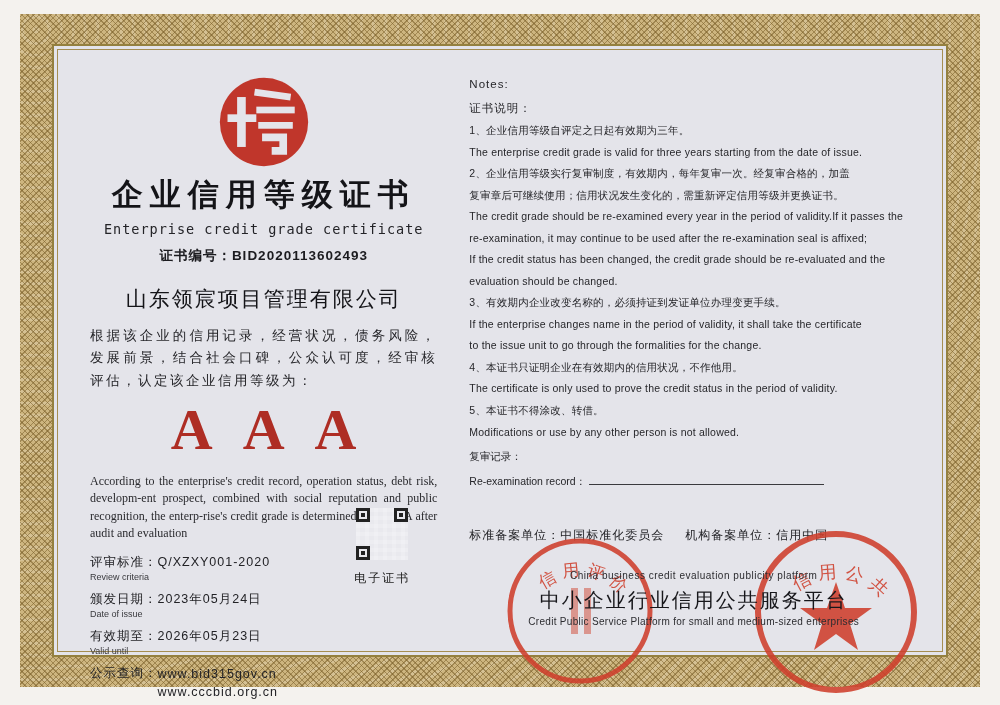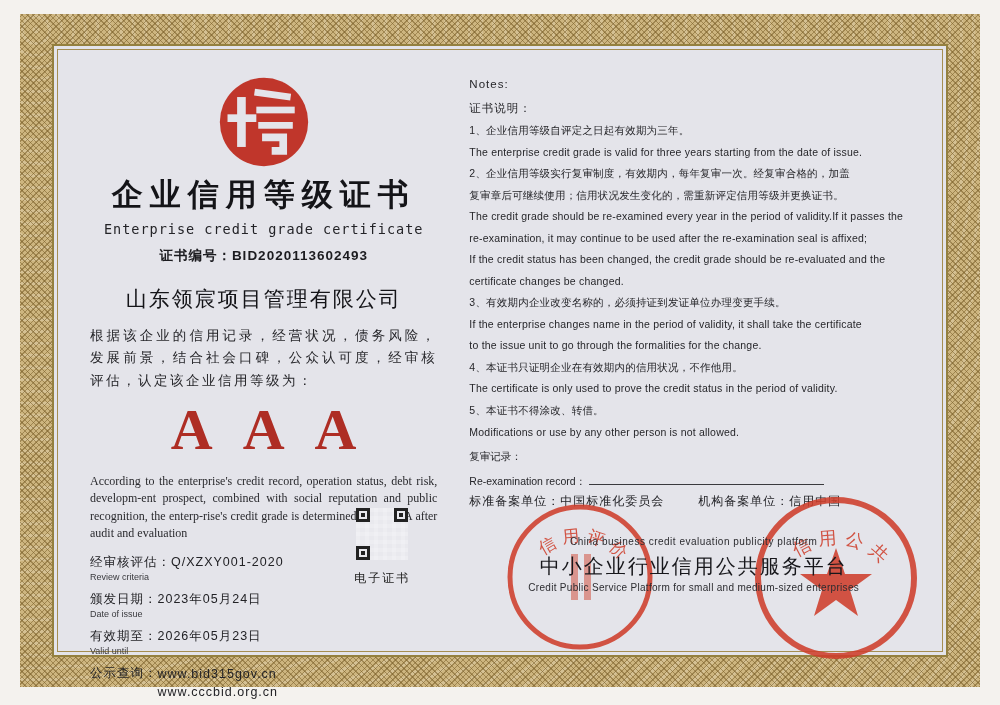--- a/index.html
+++ b/index.html
@@ -52,21 +52,21 @@
   .finder::after { content:""; position:absolute; inset:2px; background:#222; }
   .f-tl { top:0; left:0; } .f-tr { top:0; right:0; } .f-bl { bottom:0; left:0; }
   .qr-label { font-size:12px; letter-spacing:2px; margin-top:10px; color:#222; }
 
   
   .right-col { position:relative; width:56%; padding:8px 6px 0 18px; color:#26262a; }
   .notes-title { font-size:11.5px; letter-spacing:1px; line-height:2.1; }
   .note-line { font-size:10.5px; line-height:2.05; letter-spacing:.2px; }
   .record-row { font-size:10.5px; line-height:2.2; margin-top:2px; }
   .rec-underline { display:inline-block; width:235px; border-bottom:1px solid #3a3a3e; height:10px; }
-  .filing-row { display:flex; gap:34px; font-size:12px; letter-spacing:1px; margin-top:0; color:#1d1d21; white-space:nowrap; }
+  .filing-row { display:flex; gap:21px; font-size:12px; letter-spacing:1px; margin-top:34px; color:#1d1d21; white-space:nowrap; }
 
   .platform { position:relative; margin-top:26px; text-align:center; }
   .platform .zh1 { font-size:20px; letter-spacing:3px; color:#17171b; position:relative; z-index:2; white-space:nowrap; }
   .platform .en1 { font-size:10px; letter-spacing:.5px; color:#2c2c30; position:relative; z-index:2; margin-top:2px; }
   .platform .zh2 { font-size:20px; letter-spacing:2px; color:#17171b; position:relative; z-index:2; margin-top:6px; white-space:nowrap; }
   .platform .en2 { font-size:10px; letter-spacing:.3px; color:#2c2c30; position:relative; z-index:2; margin-top:2px; }
   .seal { position:absolute; z-index:1; opacity:.88; }
   .seal-left { left:36px; top:-34px; }
   .seal-right { right:-2px; top:-42px; }
 </style>
@@ -95,21 +95,21 @@
           <div class="cert-no">
             <span>证书编号：</span><span>BID2020113602493</span>
           </div>
           <div class="company">山东领宸项目管理有限公司</div>
           <div class="statement-zh">根据该企业的信用记录，经营状况，债务风险，发展前景，结合社会口碑，公众认可度，经审核评估，认定该企业信用等级为：</div>
           <div class="grade">AAA</div>
           <div class="statement-en"><span>According to the enterprise's credit record, operation status, debt risk, developm-</span><span>ent prospect, combined with social reputation and public recognition, the enterp-</span><span>rise's credit grade is determined to be AAA after audit and evaluation</span></div>
 
           <div class="fields">
             <div class="field">
-              <div class="row"><span>经审核评估：</span><span>Q/XZXY001-2020</span></div>
+              <div class="row"><span>评审标准：</span><span>Q/XZXY001-2020</span></div>
               <div class="sub">Review criteria</div>
             </div>
             <div class="field">
               <div class="row"><span>颁发日期：</span><span>2023年05月24日</span></div>
               <div class="sub">Date of issue</div>
             </div>
             <div class="field">
               <div class="row"><span>有效期至：</span><span>2026年05月23日</span></div>
               <div class="sub">Valid until</div>
             </div>
@@ -140,21 +140,21 @@
           <div class="notes-title">Notes:</div>
           <div class="notes-title">证书说明：</div>
           <div>
               <div class="note-line">1、企业信用等级自评定之日起有效期为三年。</div>
               <div class="note-line">The enterprise credit grade is valid for three years starting from the date of issue.</div>
               <div class="note-line">2、企业信用等级实行复审制度，有效期内，每年复审一次。经复审合格的，加盖</div>
               <div class="note-line">复审章后可继续使用；信用状况发生变化的，需重新评定信用等级并更换证书。</div>
               <div class="note-line">The credit grade should be re-examined every year in the period of validity.If it passes the</div>
               <div class="note-line">re-examination, it may continue to be used after the re-examination seal is affixed;</div>
               <div class="note-line">If the credit status has been changed, the credit grade should be re-evaluated and the</div>
-              <div class="note-line">certificate changes be changed.</div>
+              <div class="note-line">evaluation should be changed.</div>
               <div class="note-line">3、有效期内企业改变名称的，必须持证到发证单位办理变更手续。</div>
               <div class="note-line">If the enterprise changes name in the period of validity, it shall take the certificate</div>
               <div class="note-line">to the issue unit to go through the formalities for the change.</div>
               <div class="note-line">4、本证书只证明企业在有效期内的信用状况，不作他用。</div>
               <div class="note-line">The certificate is only used to prove the credit status in the period of validity.</div>
               <div class="note-line">5、本证书不得涂改、转借。</div>
               <div class="note-line">Modifications or use by any other person is not allowed.</div>
             </div>
           <div class="record-row">复审记录：</div>
           <div class="record-row">

